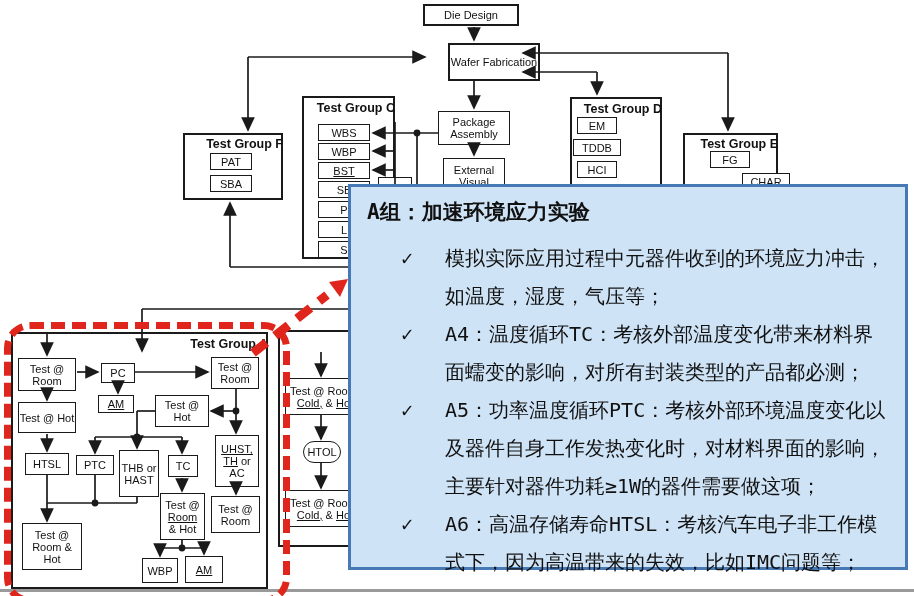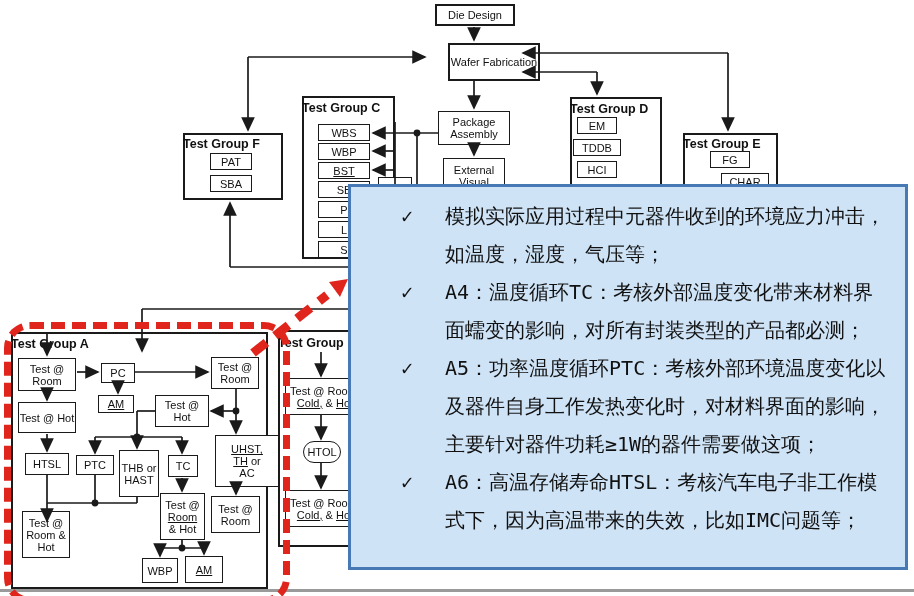--- a/index.html
+++ b/index.html
@@ -5,41 +5,41 @@
   :root{
     --callout-bg:#cfe3f6; --callout-border:#4779b5; --dash-red:#e0261c; --line-gray:#9a9a9a;
   }
   html,body{margin:0;padding:0;}
   body{width:914px;height:596px;position:relative;overflow:hidden;background:#ffffff;
        font-family:"Liberation Sans","DejaVu Sans",sans-serif;}
   .box{position:absolute;background:#fff;border:1.5px solid #1a1a1a;display:flex;
        flex-direction:column;align-items:center;justify-content:center;text-align:center;
        font-size:11px;line-height:12px;color:#111;z-index:2;box-sizing:border-box;}
   .group{position:absolute;background:#fff;border:2px solid #1a1a1a;z-index:2;box-sizing:border-box;}
-  .gtitle{position:absolute;font-weight:bold;font-size:12.5px;text-align:left;color:#111;z-index:3;}
+  .gtitle{position:absolute;font-weight:bold;font-size:12.5px;text-align:right;color:#111;z-index:3;}
   .u{text-decoration:underline;}
   svg.wires{position:absolute;left:0;top:0;z-index:4;}
   .bottom-rule{position:absolute;left:0;top:589px;width:914px;height:3px;background:var(--line-gray);z-index:1;}
   .red-dash-rect{position:absolute;left:4px;top:322px;width:286px;height:282px;border:7px dashed var(--dash-red);
        border-radius:26px;z-index:6;box-sizing:border-box;}
   .callout{position:absolute;left:348px;top:184px;width:560px;height:386px;background:var(--callout-bg);
        border:3px solid var(--callout-border);z-index:10;box-sizing:border-box;
        padding:10px 16px 8px 16px;color:#111;
        font-family:"DejaVu Sans Mono","Liberation Mono",monospace;}
   .callout .ctitle{font-size:21px;font-weight:bold;line-height:30px;margin-bottom:12px;}
   .callout .ci{display:flex;font-size:20px;line-height:38px;padding-left:34px;}
   .callout .chk{flex:0 0 44px;}
   .callout .citext{flex:1;}
 </style>
 </head>
 <body>
 
 <div class="bottom-rule"></div>
 
-<div class="box" style="left:435px;top:4px;width:80px;height:22px;border-width:2px;justify-content:center;">
+<div class="box" style="left:423px;top:4px;width:96px;height:22px;border-width:2px;justify-content:center;">
     <span>Die Design</span>
   </div>
 <div class="box" style="left:428px;top:43px;width:92px;height:38px;border-width:2px;margin-left:20px;">
     <span>Wafer Fabrication</span>
   </div>
 <div class="box" style="left:438px;top:111px;width:72px;height:34px;">
     <span>Package Assembly</span>
   </div>
 <div class="box" style="left:443px;top:158px;width:62px;height:36px;justify-content:center;">
     <span>External Visual</span>
@@ -80,21 +80,21 @@
   </div>
 <div class="box" style="left:577px;top:161px;width:40px;height:17px;">
     <span>HCI</span>
   </div>
 
 <div class="group" style="left:683px;top:133px;width:95px;height:95px;"></div>
 <div class="gtitle" style="left:683px;top:137px;width:95px;">Test Group E</div>
 <div class="box" style="left:710px;top:151px;width:40px;height:17px;">
     <span>FG</span>
   </div>
-<div class="box" style="left:721px;top:173px;width:48px;height:17px;text-align:right;">
+<div class="box" style="left:742px;top:173px;width:48px;height:17px;text-align:right;">
     <span>CHAR</span>
   </div>
 
 <div class="group" style="left:183px;top:133px;width:100px;height:67px;"></div>
 <div class="gtitle" style="left:183px;top:137px;width:100px;">Test Group F</div>
 <div class="box" style="left:210px;top:153px;width:42px;height:17px;">
     <span>PAT</span>
   </div>
 <div class="box" style="left:210px;top:175px;width:42px;height:17px;">
     <span>SBA</span>
@@ -127,21 +127,21 @@
   </div>
 <div class="box" style="left:98px;top:395px;width:36px;height:18px;">
     <span class="u">AM</span>
   </div>
 <div class="box" style="left:18px;top:402px;width:58px;height:31px;">
     <span>Test @ Hot</span>
   </div>
 <div class="box" style="left:155px;top:395px;width:54px;height:32px;">
     <span>Test @ Hot</span>
   </div>
-<div class="box" style="left:215px;top:435px;width:64px;height:52px;">
+<div class="box" style="left:215px;top:435px;width:44px;height:52px;">
   <div><span class="u">UHST,</span></div>
   <div><span class="u">TH</span><span> or</span></div>
   <div>AC</div>
 </div>
 <div class="box" style="left:25px;top:453px;width:44px;height:22px;">
     <span>HTSL</span>
   </div>
 <div class="box" style="left:76px;top:455px;width:38px;height:20px;">
     <span>PTC</span>
   </div>
@@ -152,21 +152,21 @@
     <span>TC</span>
   </div>
 <div class="box" style="left:160px;top:493px;width:45px;height:47px;">
   <div>Test @</div>
   <div><span class="u">Room</span></div>
   <div>&amp; Hot</div>
 </div>
 <div class="box" style="left:211px;top:496px;width:49px;height:37px;">
     <span>Test @ Room</span>
   </div>
-<div class="box" style="left:22px;top:511px;width:48px;height:47px;">
+<div class="box" style="left:22px;top:523px;width:60px;height:47px;">
     <span>Test @ Room &amp; Hot</span>
   </div>
 <div class="box" style="left:142px;top:558px;width:36px;height:25px;">
     <span>WBP</span>
   </div>
 <div class="box" style="left:185px;top:556px;width:38px;height:27px;">
     <span class="u">AM</span>
   </div>
 
 <svg class="wires" width="914" height="596" viewBox="0 0 914 596">
@@ -236,20 +236,21 @@
 
   <g>
     <line x1="253" y1="353" x2="327" y2="295" stroke="#e0261c" stroke-width="9" stroke-dasharray="17 11"></line>
     <polygon points="348,279 340,297 329,282" fill="#e0261c"></polygon>
   </g>
 </svg>
 
 <div class="red-dash-rect"></div>
 
 <div class="callout">
+  <div class="ctitle">A组：加速环境应力实验</div>
   <div class="ci">
     <span class="chk">✓</span>
     <span class="citext">模拟实际应用过程中元器件收到的环境应力冲击，如温度，湿度，气压等；</span>
   </div>
   <div class="ci">
     <span class="chk">✓</span>
     <span class="citext">A4：温度循环TC：考核外部温度变化带来材料界面蠕变的影响，对所有封装类型的产品都必测；</span>
   </div>
   <div class="ci">
     <span class="chk">✓</span>

